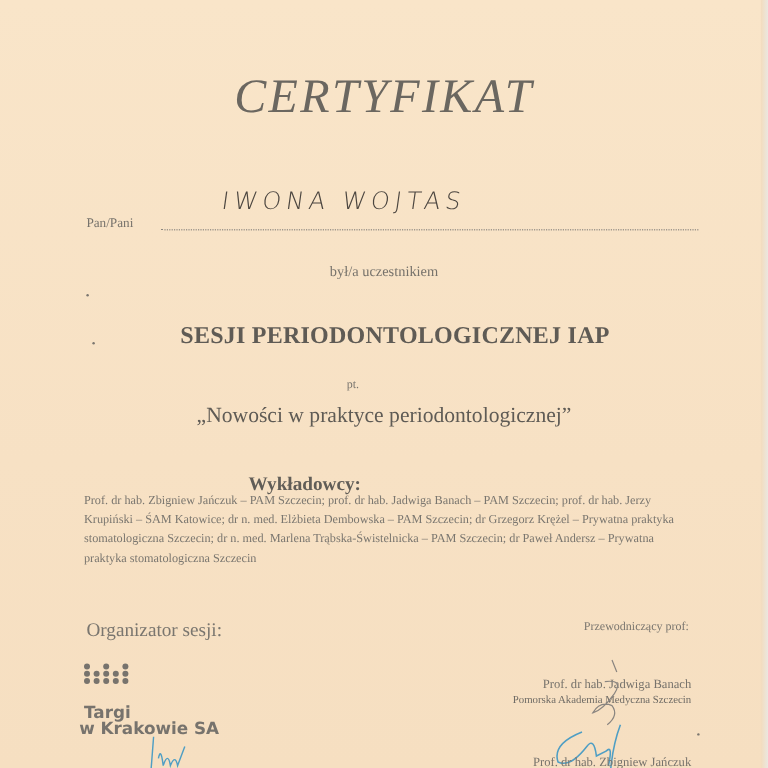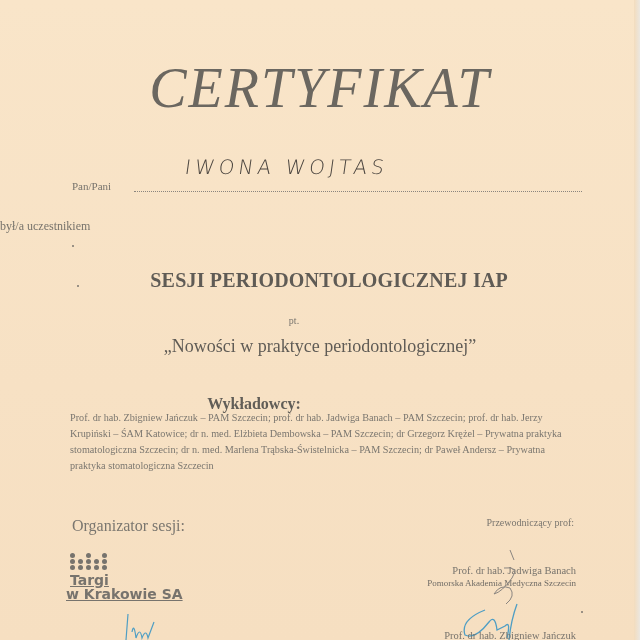--- a/index.html
+++ b/index.html
@@ -14,40 +14,40 @@
     position: absolute; left: 0; top: 0; width: 640px; height: 640px;
     background: linear-gradient(180deg, #f9e5c9 0%, #f7e1c4 60%, #f6dfc1 100%);
   }
   .edge-right {
     position: absolute; right: 0; top: 0; width: 6px; height: 640px;
     background: linear-gradient(90deg, #f3dcbd, #ebe7e0);
   }
   .title {
     position: absolute; left: 0; width: 640px; top: 56px;
     text-align: center; font-style: italic;
-    font-size: 56px; letter-spacing: 2px; color: #6b6760;
+    font-size: 40px; letter-spacing: 2px; color: #6b6760;
     font-family: "Liberation Serif", serif;
   }
   .pan-row {
     position: absolute; left: 72px; top: 176px; width: 510px; height: 16px;
     display: flex; align-items: flex-end; gap: 20px;
   }
   .pan-label { font-size: 11px; color: #77736c; white-space: nowrap; }
   .dots {
     flex: 1; border-bottom: 1px dotted #8a857e; margin-left: 3px; height: 10px;
   }
   .handwritten-name {
     position: absolute; left: 185px; top: 155px;
     font-family: "DejaVu Sans", sans-serif; font-size: 20px;
     letter-spacing: 4px; color: #4c4640; transform: skewX(-8deg);
     font-weight: 300;
   }
   .participant {
     position: absolute; left: 0; width: 640px; top: 219px;
-    text-align: left; font-size: 12px; color: #76726b;
+    text-align: center; font-size: 12px; color: #76726b;
   }
   .session {
     position: absolute; left: 0; width: 508px; top: 269px;
     text-align: right; font-size: 20px; font-weight: bold; color: #5f5b55;
     letter-spacing: 0.2px;
   }
   .pt {
     position: absolute; left: 0; width: 588px; top: 315px;
     text-align: center; font-size: 10px; color: #7a766f;
   }
@@ -68,21 +68,21 @@
   }
   .chair-label {
     position: absolute; right: 66px; top: 517px; font-size: 10px; color: #7a766f;
   }
   .logo { position: absolute; left: 70px; top: 553px; }
   .logo-dots { display: grid; grid-template-columns: repeat(5, 7px); grid-gap: 1px; width: 40px; }
   .logo-dots span { width: 5px; height: 5px; border-radius: 50%; background: #77736d; display: block; }
   .logo-dots span.blank { background: transparent; }
   .logo-text {
     font-family: "DejaVu Sans", sans-serif; font-weight: bold; color: #77736d;
-    font-size: 14px; line-height: 14px; margin-top: 3px; text-decoration: underline;
+    font-size: 14px; line-height: 14px; margin-top: 17px;
   }
   .logo-text .l2 { margin-left: -4px; }
   .chair1 {
     position: absolute; right: 64px; top: 565px; text-align: right;
     font-size: 10.5px; color: #77736c;
   }
   .chair1-inst {
     position: absolute; right: 64px; top: 578px; text-align: right;
     font-size: 9px; color: #6f6b65;
   }

